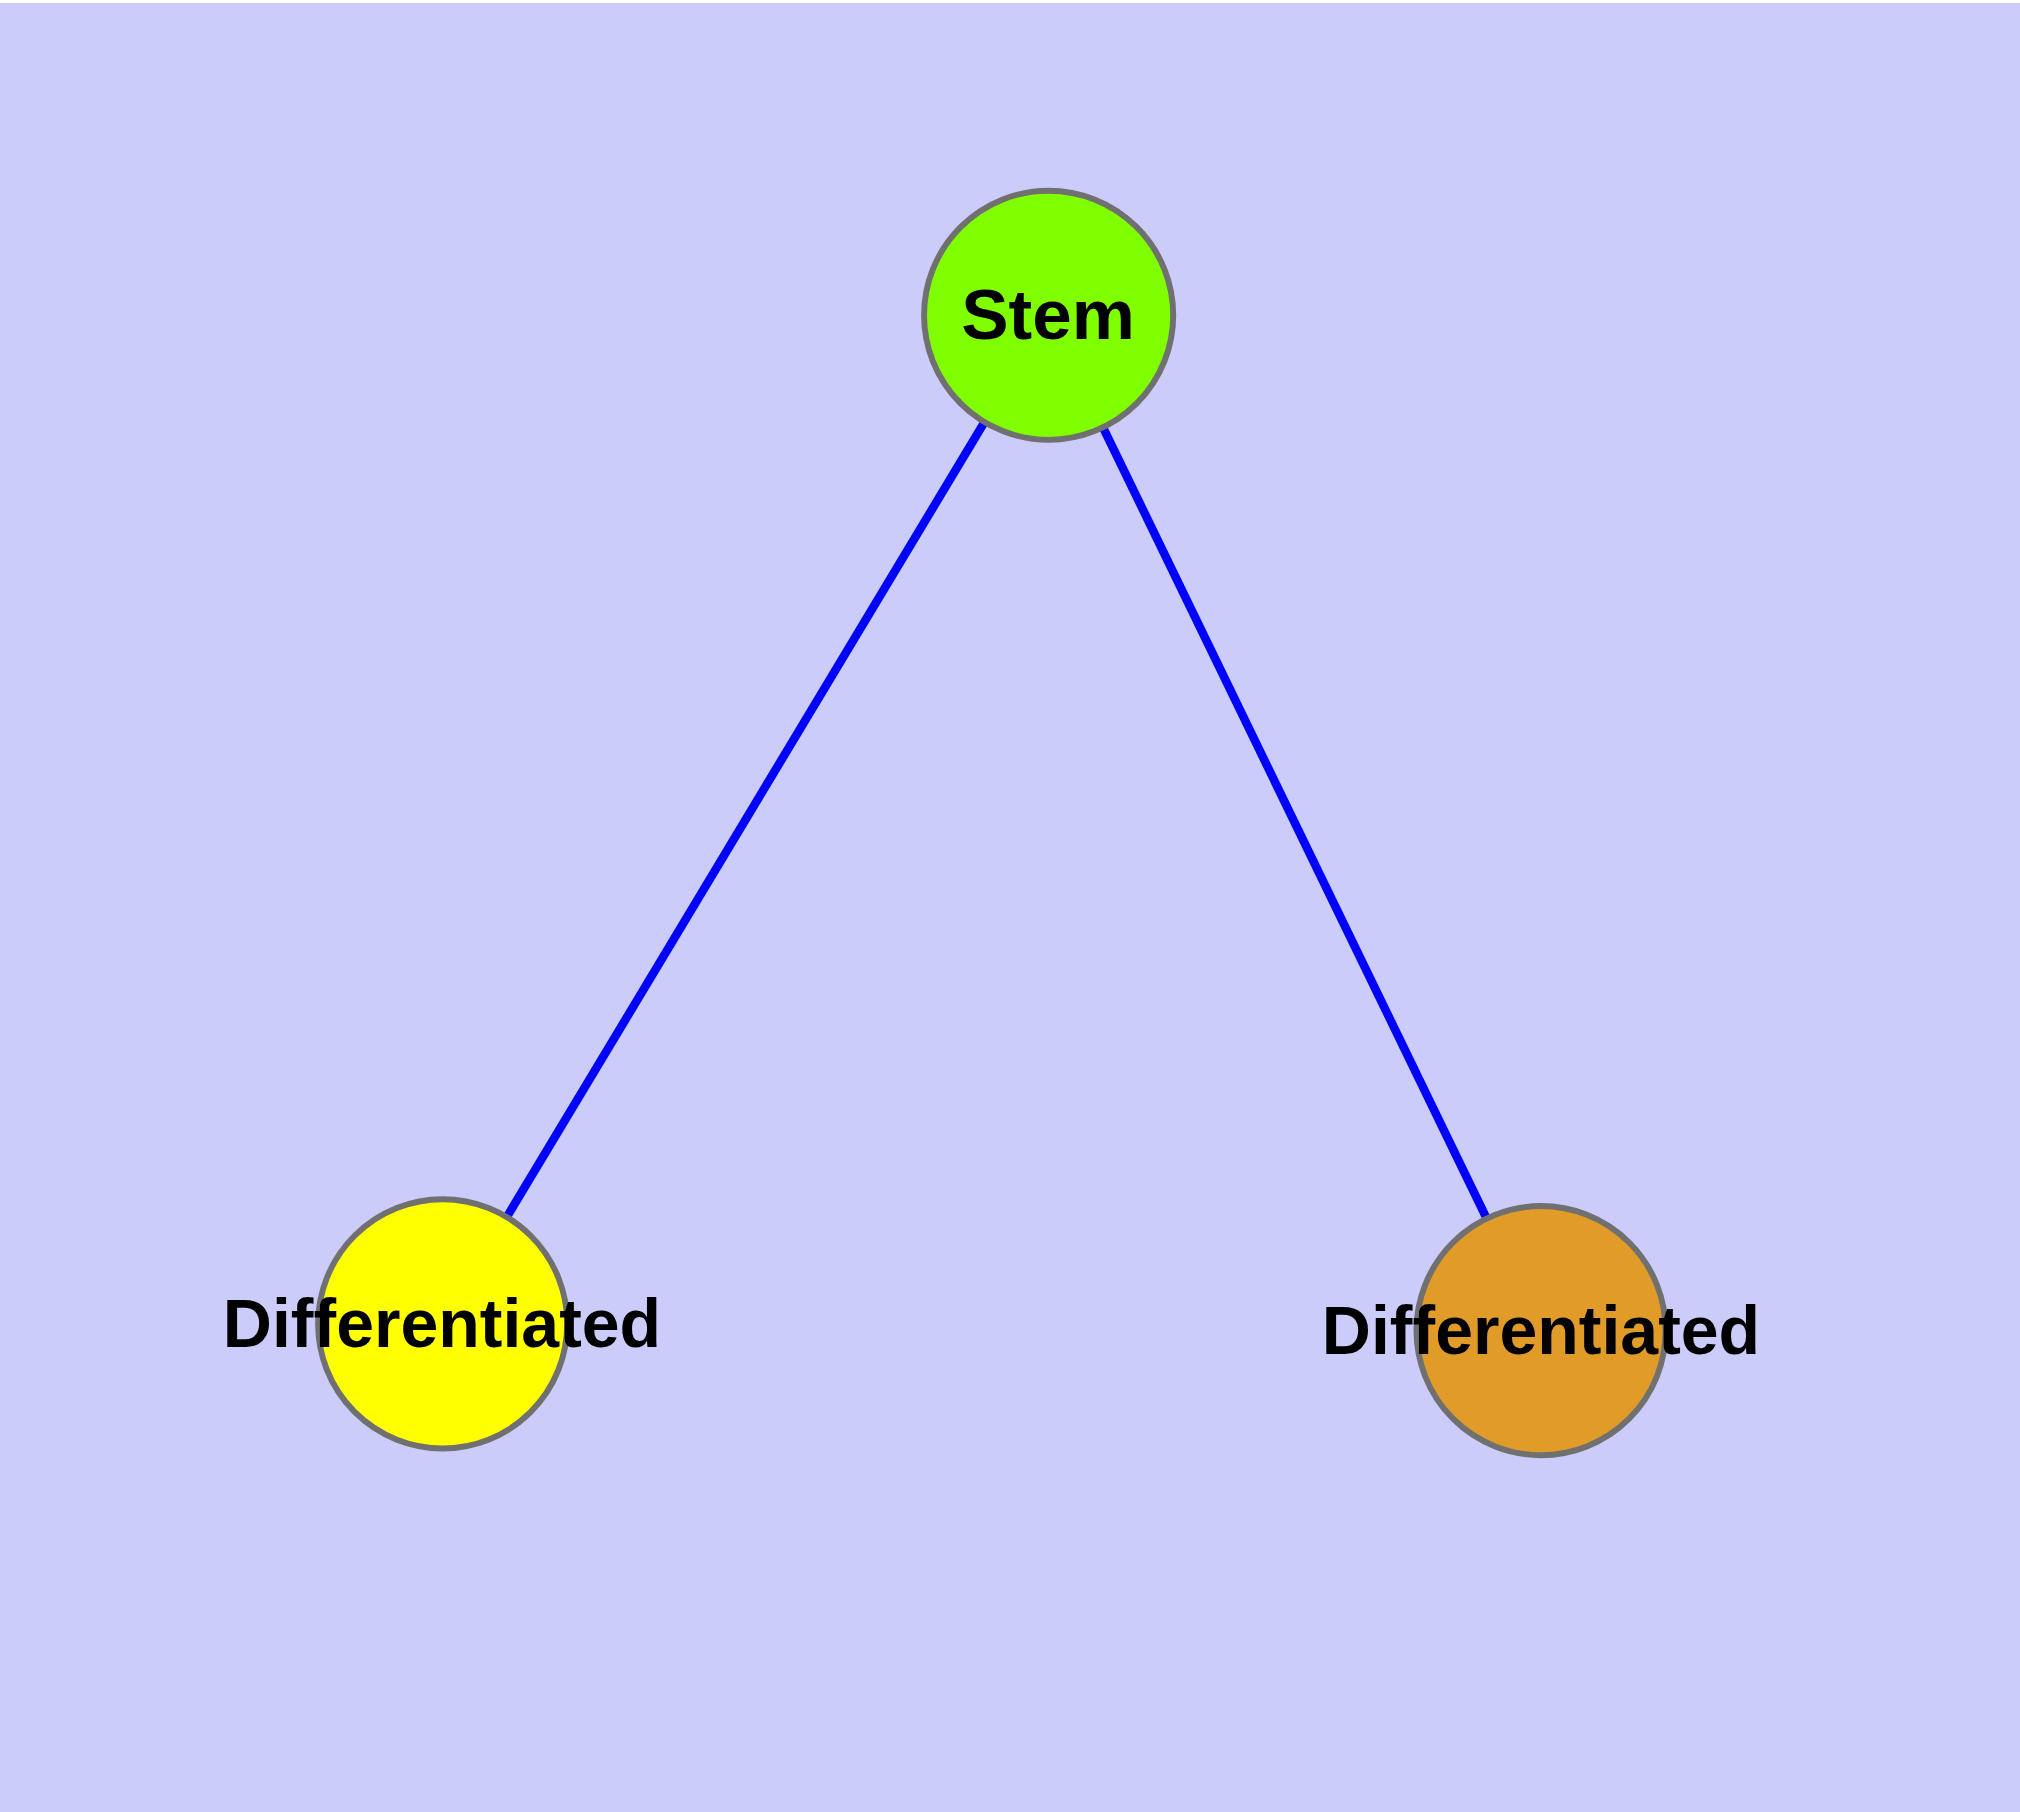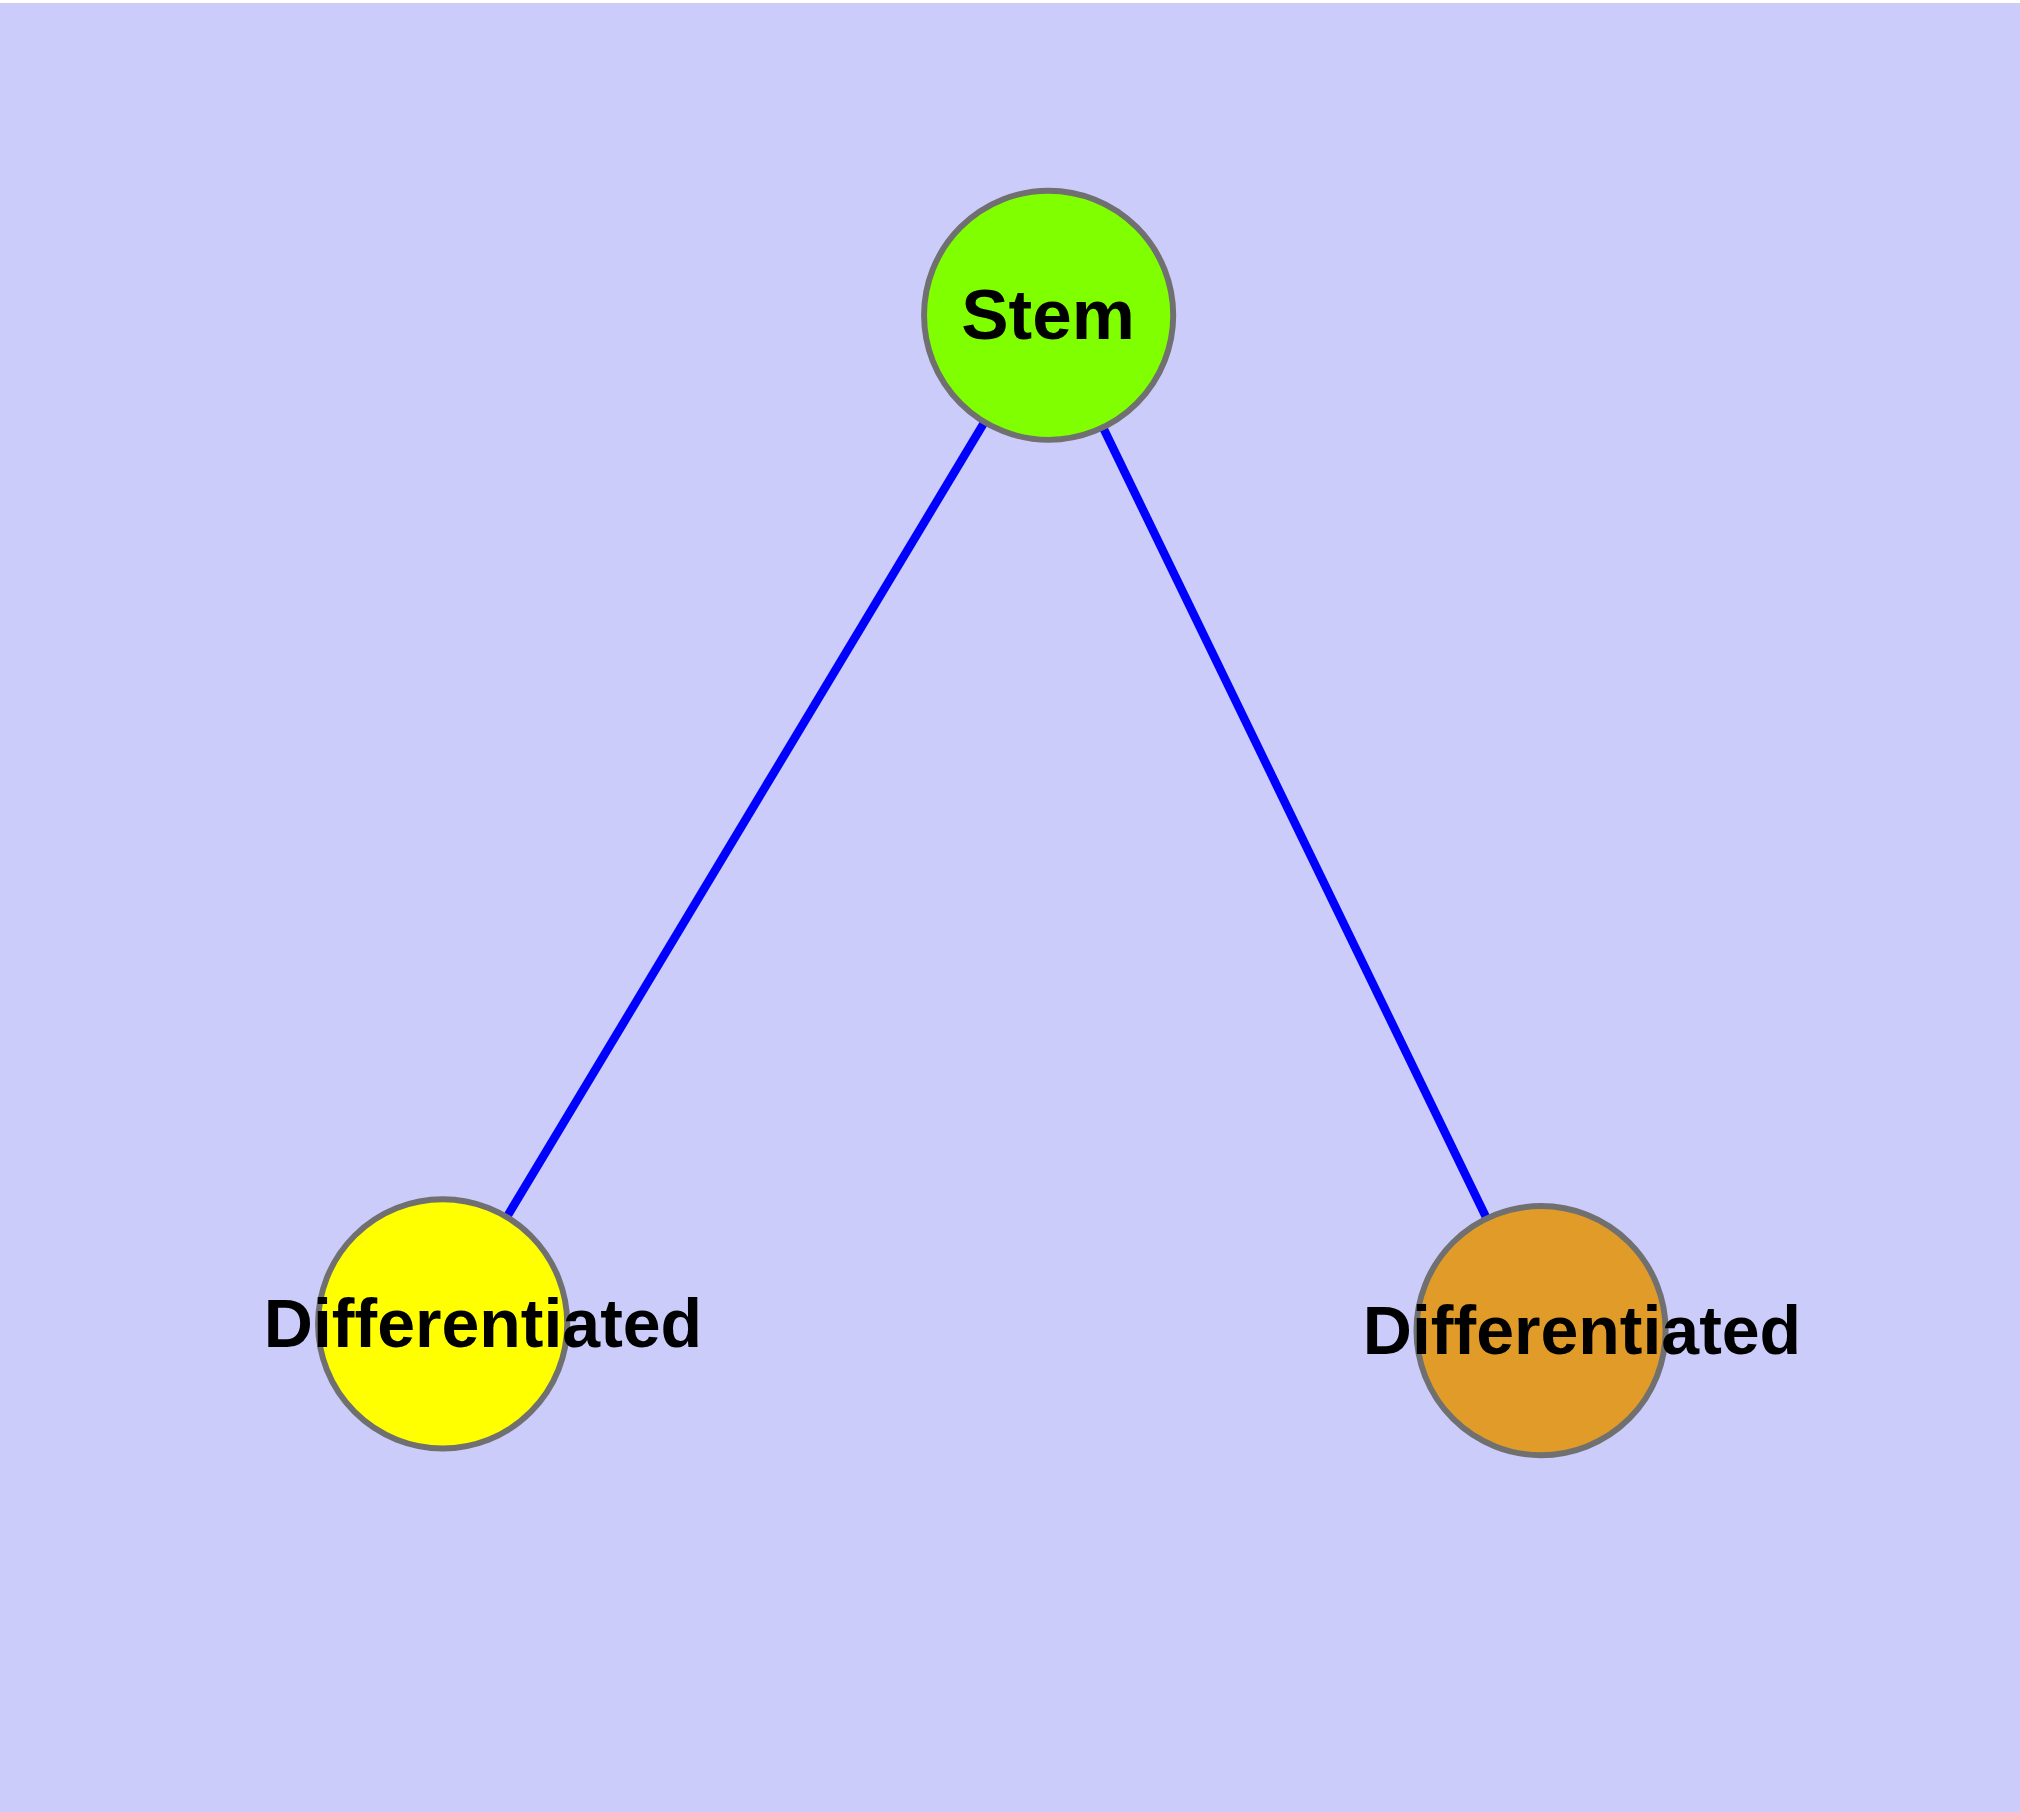--- a/index.html
+++ b/index.html
@@ -45,21 +45,20 @@
     line-height: 1.05;
     white-space: nowrap;
     transform: translate(-50%, -50%);
     pointer-events: none;
   }
   .node-label.stem-label {
     font-size: 71px;
   }
   .node-label.diff-label {
     font-size: 68px;
-    margin-left: 41px;
   }
 </style>
 </head>
 <body>
 
 <div id="canvas" style="width: 2021px; height: 1812px; background: rgb(204, 204, 251);">
 
   <div id="top-strip" style="width: 2021px; background: rgb(255, 255, 255);"></div>
 
   <svg id="graph-svg" viewBox="0 0 2384 2138" xmlns="http://www.w3.org/2000/svg" style="width: 2021px; height: 1812px;">

